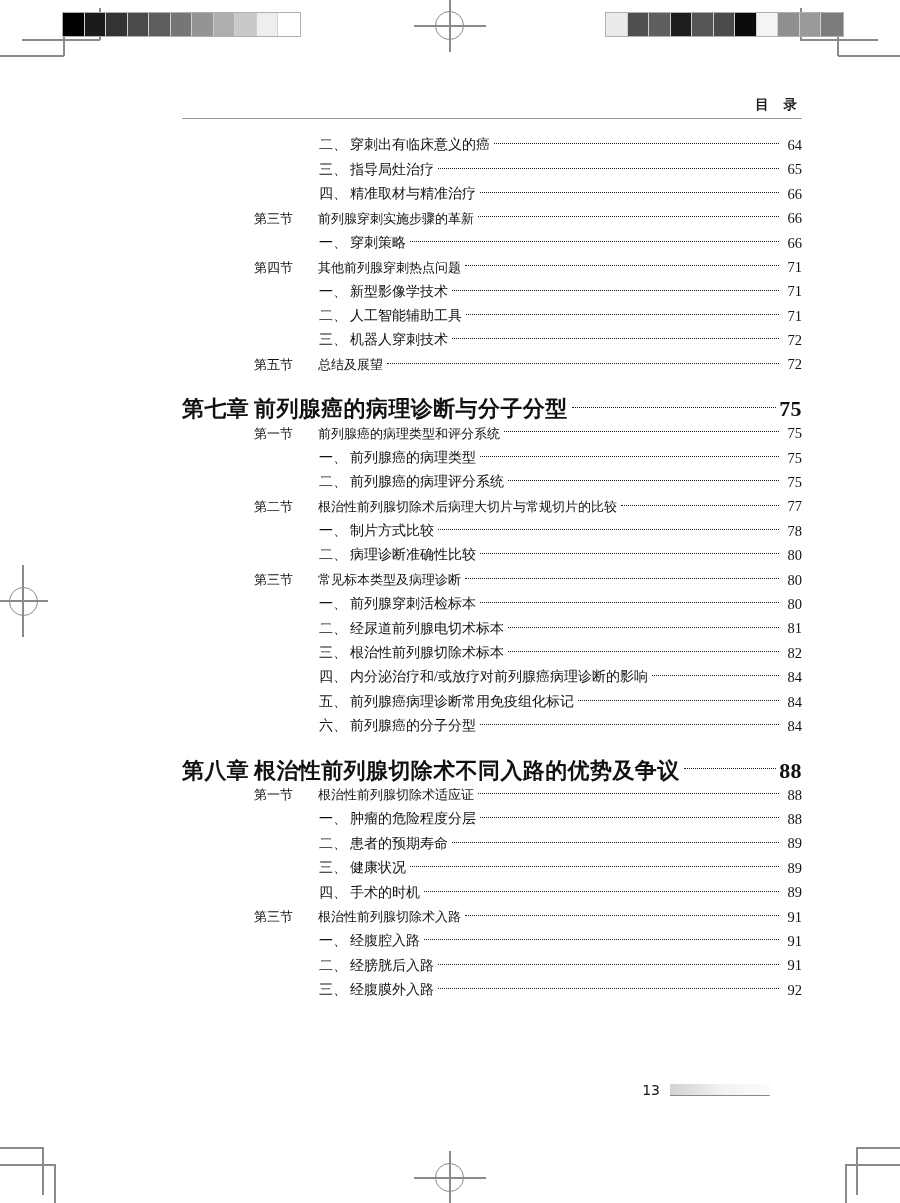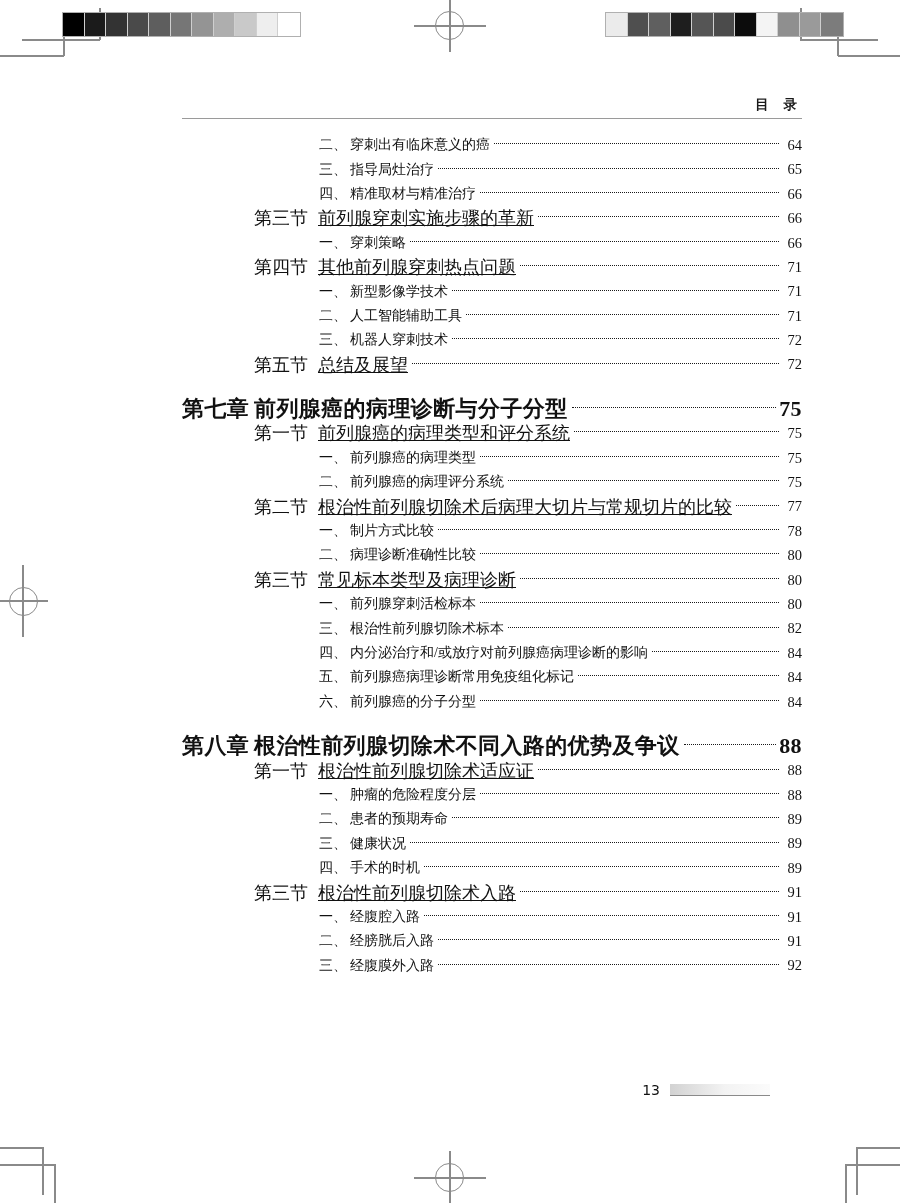--- a/index.html
+++ b/index.html
@@ -100,21 +100,21 @@
     font-weight: bold;
     font-size: 22px;
     letter-spacing: 0.4px;
   }
   .lvl-chapter .label .num {
     display: inline-block;
     width: 72px;
   }
   .lvl-chapter .leader { margin-bottom: 8px; }
 
-  .lvl-section .label { font-size: 18px; text-decoration: underline; }
+  .lvl-section .label { font-size: 13px; }
   .lvl-section .label .num { display: inline-block; width: 64px; }
   .lvl-section { padding-left: 72px; }
 
   .lvl-item { padding-left: 137px; }
   .lvl-item .label { font-size: 14px; }
   .lvl-item .label .num {
     display: inline-block;
     width: 31px;
   }
 
@@ -305,20 +305,25 @@
         <span class="label"><span class="num">第三节</span><span>常见标本类型及病理诊断</span></span>
         <span class="leader"></span>
         <span class="pageno">80</span>
       </div>
       <div class="toc-row lvl-item">
         <span class="label"><span class="num">一、</span><span>前列腺穿刺活检标本</span></span>
         <span class="leader"></span>
         <span class="pageno">80</span>
       </div>
       <div class="toc-row lvl-item">
+        <span class="label"><span class="num">二、</span><span>经尿道前列腺电切术标本</span></span>
+        <span class="leader"></span>
+        <span class="pageno">81</span>
+      </div>
+      <div class="toc-row lvl-item">
         <span class="label"><span class="num">三、</span><span>根治性前列腺切除术标本</span></span>
         <span class="leader"></span>
         <span class="pageno">82</span>
       </div>
       <div class="toc-row lvl-item">
         <span class="label"><span class="num">四、</span><span>内分泌治疗和/或放疗对前列腺癌病理诊断的影响</span></span>
         <span class="leader"></span>
         <span class="pageno">84</span>
       </div>
       <div class="toc-row lvl-item">

